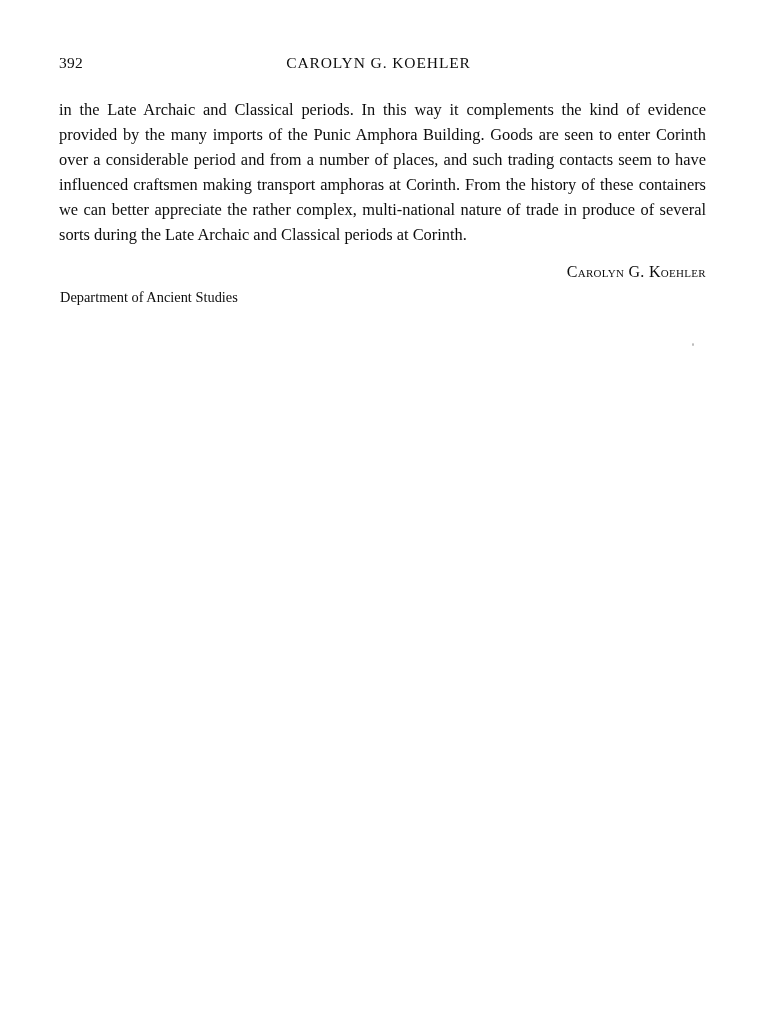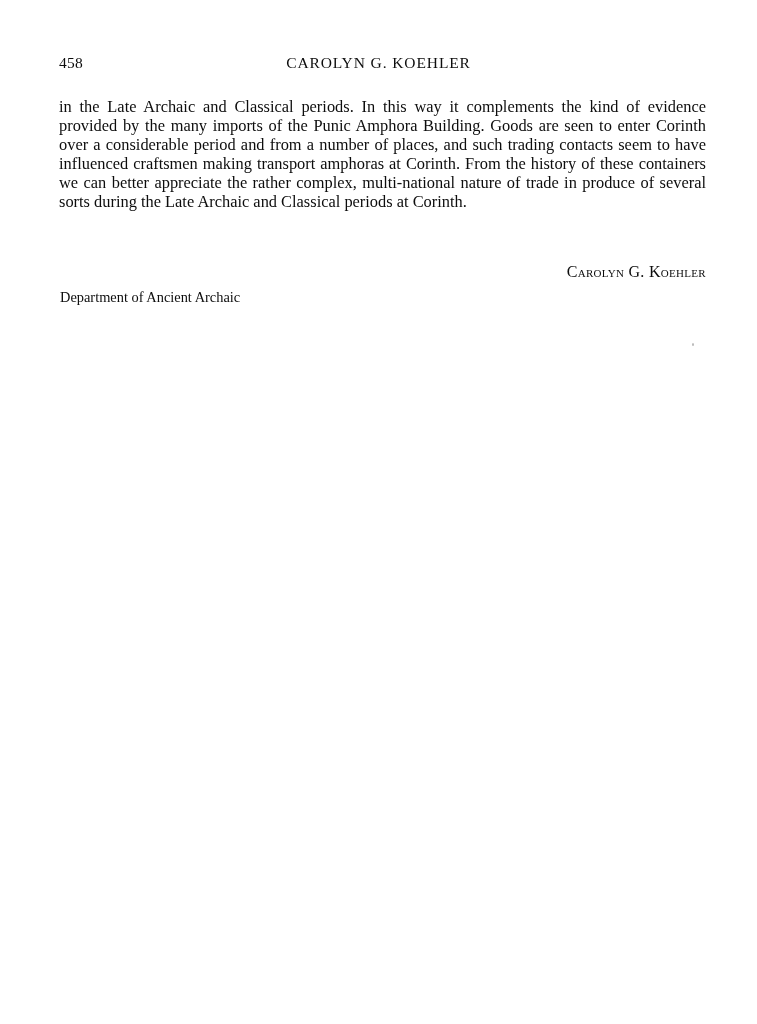--- a/index.html
+++ b/index.html
@@ -40,21 +40,21 @@
     text-align: center;
     font-size: 15.5px;
     letter-spacing: 0.9px;
   }
   .body-text {
     position: absolute;
     top: 97px;
     left: 59px;
     width: 647px;
     font-size: 16.4px;
-    line-height: 19px;
+    line-height: 25px;
     text-align: justify;
     text-justify: inter-word;
     hyphens: manual;
   }
   .signature {
     position: absolute;
     top: 263px;
     left: 59px;
     width: 647px;
     text-align: right;
@@ -87,27 +87,27 @@
     background: #b9b9b9;
     border-radius: 50%;
   }
 </style>
 </head>
 <body>
 
 <div class="page">
 
   <div class="running-head">
-    <span class="folio">458</span>
+    <span class="folio">392</span>
     <span class="head-title">CAROLYN G. KOEHLER</span>
   </div>
 
   <div class="body-text">in the Late Archaic and Classical periods. In this way it complements the kind of evidence provided by the many imports of the Punic Amphora Building. Goods are seen to enter Corinth over a considerable period and from a number of places, and such trading contacts seem to have influenced craftsmen making transport amphoras at Corinth. From the history of these containers we can better appreciate the rather complex, multi-national nature of trade in produce of several sorts during the Late Archaic and Classical periods at Corinth.</div>
 
   <div class="signature">Carolyn G. Koehler</div>
 
   <div class="affiliation">
-    <div class="affil-line">Department of Ancient Archaic</div>
+    <div class="affil-line">Department of Ancient Studies</div>
   </div>
 
   <div class="speck"></div>
 
 </div>
 
 </body></html>

